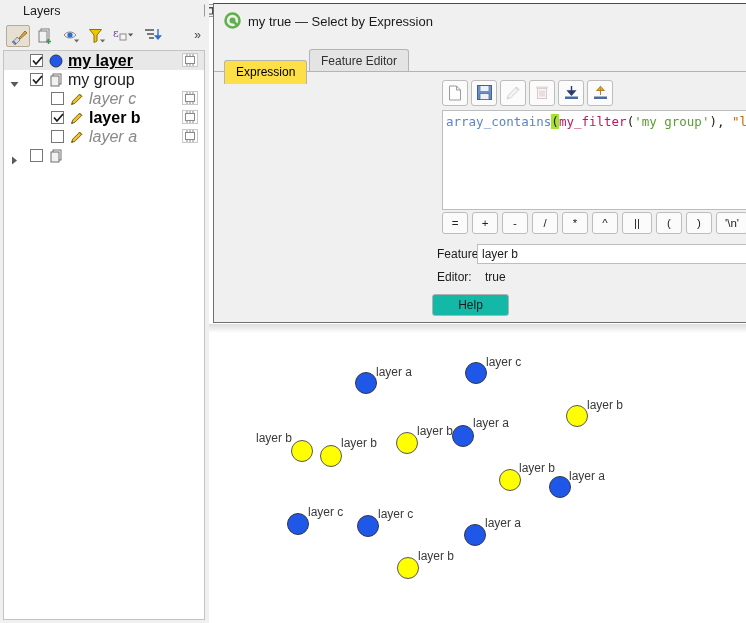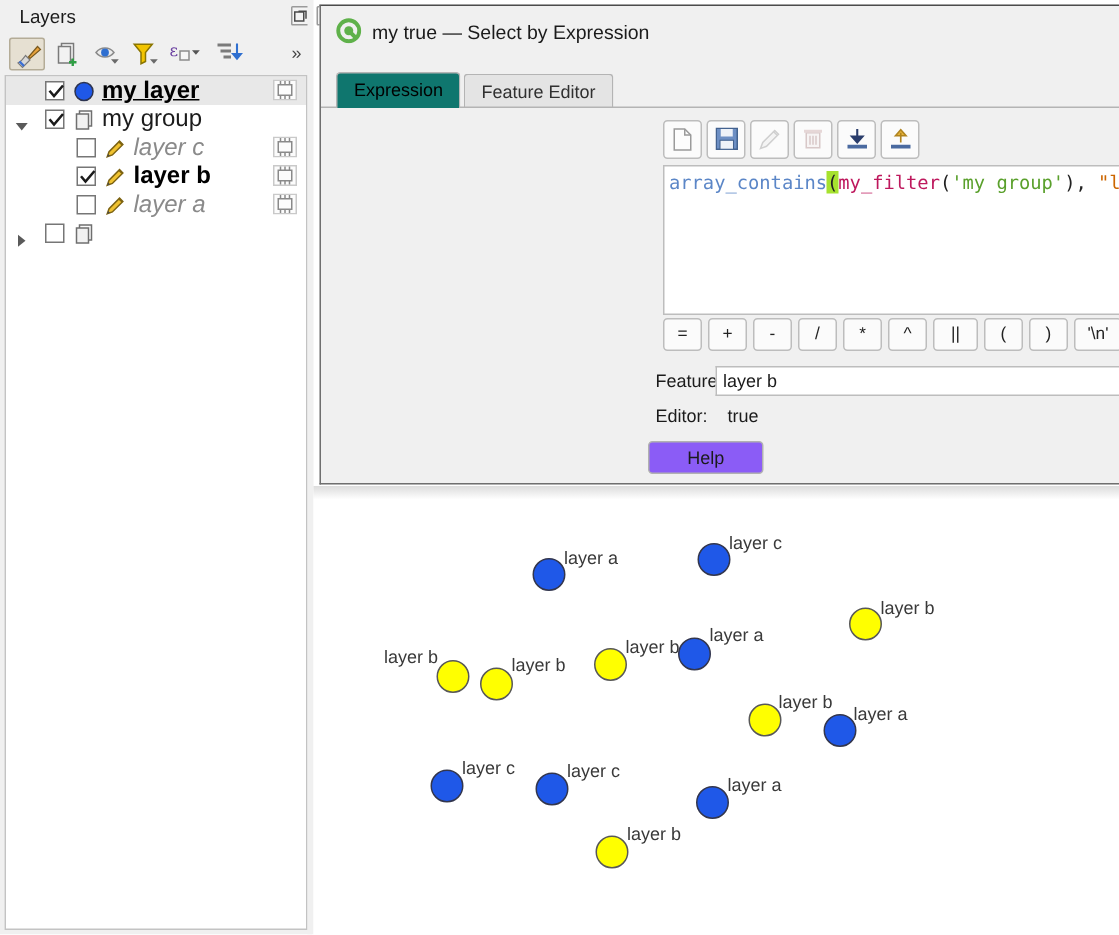--- a/index.html
+++ b/index.html
@@ -21,21 +21,21 @@
   #layers-panel {
     position: absolute;
     left: 0; top: 0;
     width: 208px;
     height: 623px;
     background: #f0f0f0;
     box-sizing: border-box;
   }
   #layers-titlebar {
     position: absolute;
-    left: 6px; top: 0;
+    left: 16px; top: 0;
     width: 224px; height: 22px;
   }
   #layers-title {
     position: absolute;
     left: 7px; top: 4px;
     font-size: 12.5px;
     color: #1b1b1b;
   }
   .panel-btn {
     position: absolute;
@@ -173,23 +173,24 @@
     height: 24px;
     line-height: 23px;
     padding: 0 11px;
     font-size: 12px;
     border: 1px solid #b4b4b4;
     border-bottom: none;
     border-radius: 3px 3px 0 0;
     box-sizing: border-box;
   }
   .tab.active {
-    background: #0f766e;
+    background: #fde047;
     color: #000;
     z-index: 3;
+    margin-top: 12px;
   }
   .tab.inactive {
     background: #e4e4e4;
     color: #303030;
     top: 1px;
     height: 23px;
     line-height: 22px;
   }
 
   #expr-toolbar {
@@ -286,21 +287,21 @@
   #preview-value {
     position: absolute;
     left: 271px; top: 266px;
     font-size: 12px;
     color: #1b1b1b;
   }
   #help-btn {
     position: absolute;
     left: 218px; top: 290px;
     width: 77px; height: 22px;
-    background: #8b5cf6;
+    background: #14b8a6;
     border: 1px solid #b1b1b1;
     border-radius: 3px;
     box-sizing: border-box;
     font-size: 12px;
     line-height: 20px;
     text-align: center;
     color: #1b1b1b;
   }
 
   

